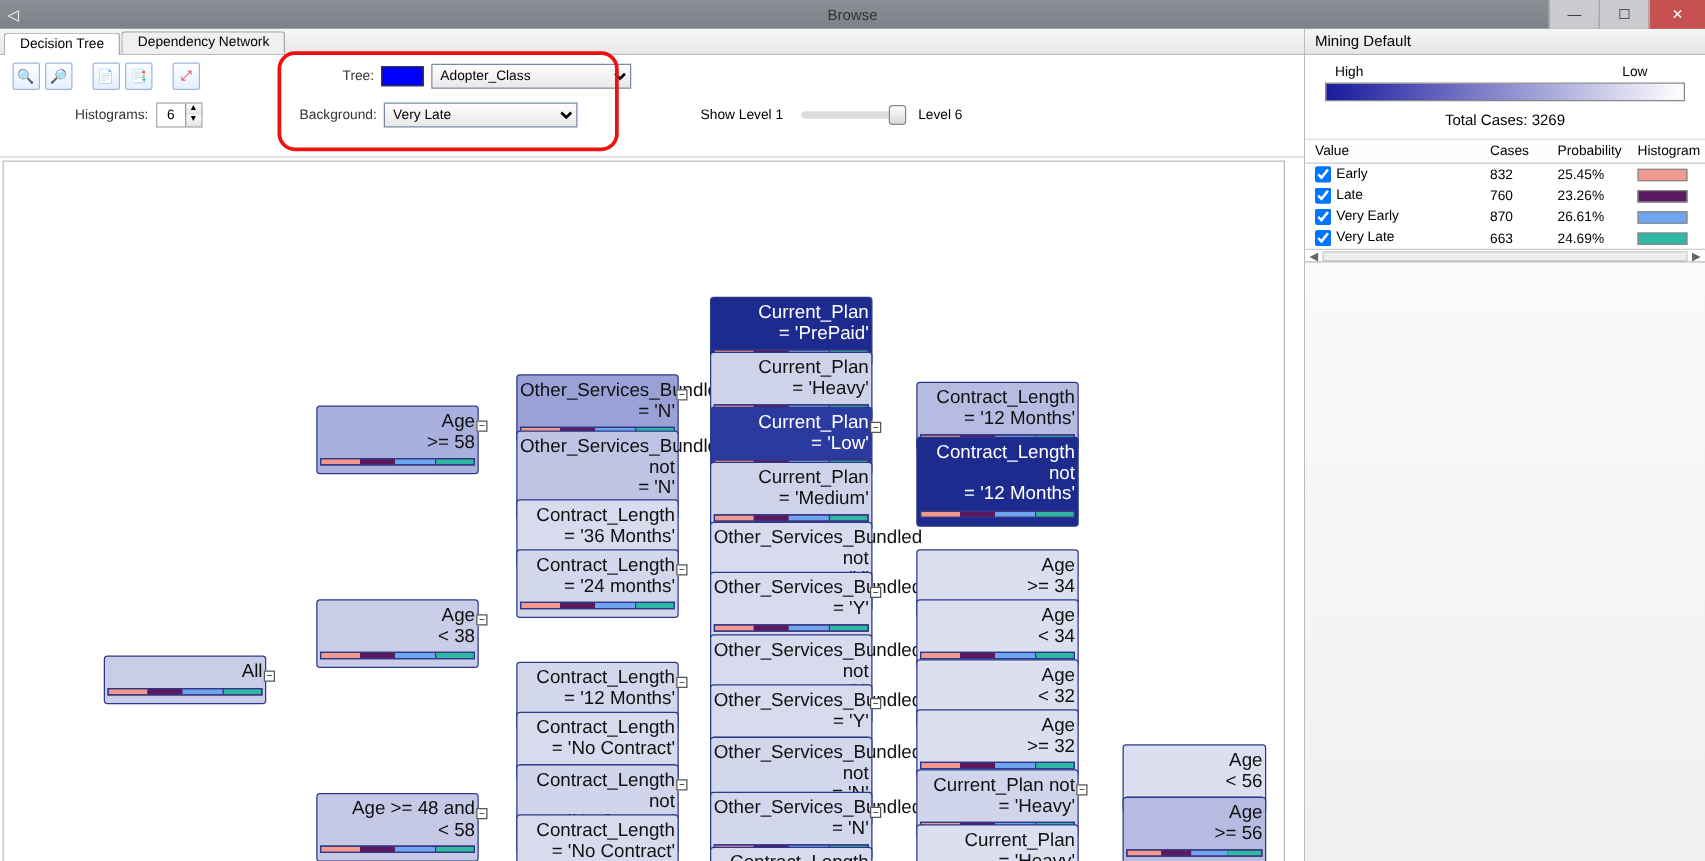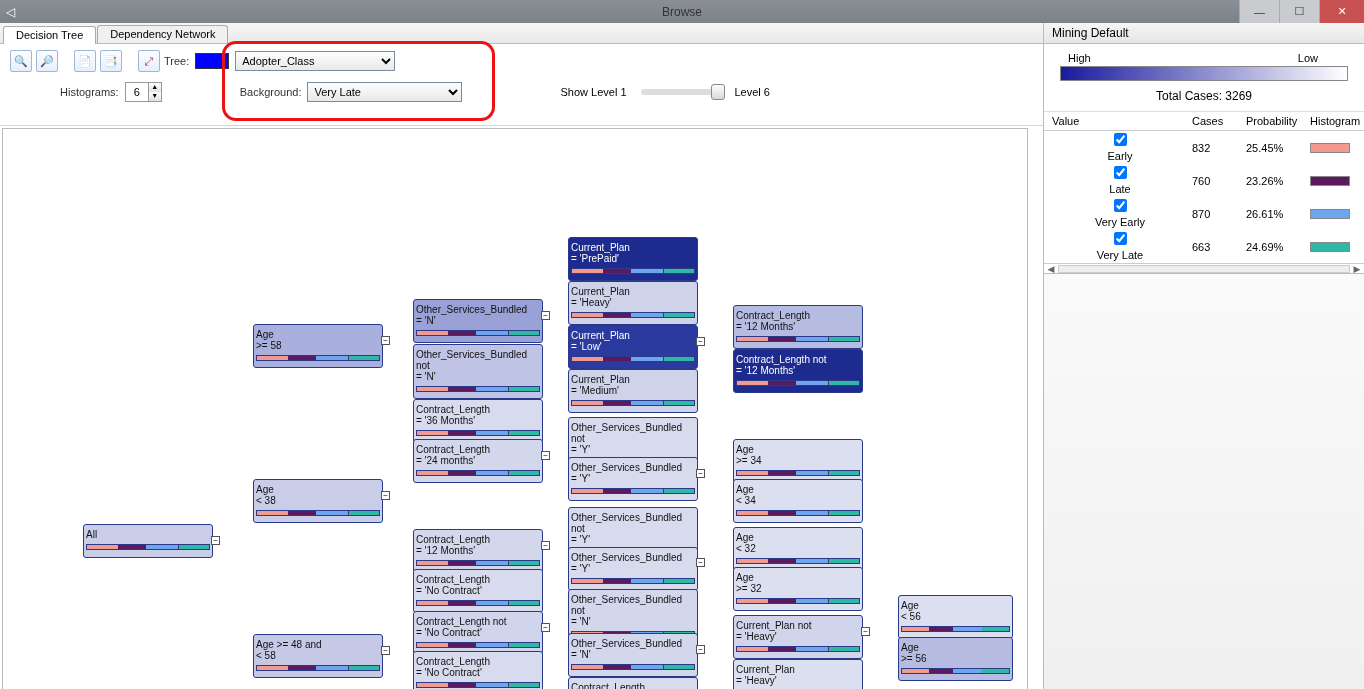--- a/index.html
+++ b/index.html
@@ -42,37 +42,37 @@
 .highlight-box { position:absolute; border:3px solid #e11; border-radius:14px; pointer-events:none; }
 
 
 .slider { width:80px; height:6px; background:#ddd; border-radius:3px; position:relative; margin:0 8px; }
 .slider-thumb { position:absolute; right:-4px; top:-5px; width:14px; height:16px; background:linear-gradient(#fefefe,#d8d8d8); border:1px solid #888; border-radius:3px; cursor:pointer; }
 
 
 .canvas-wrap { flex:1; overflow:auto; background:#fff; position:relative; }
 .canvas { position:relative; width:1026px; height:690px; background:#fff; border:1px solid #bbb; margin:2px; }
 
-.node { position:absolute; border:1px solid #2a3a8a; border-radius:3px; padding:4px 2px 6px; text-align:left; font-size:10px; color:#111; }
+.node { position:absolute; border:1px solid #2a3a8a; border-radius:3px; padding:4px 2px 6px; text-align:right; font-size:15px; color:#111; }
 .node-label{ line-height:1.1; white-space:pre-line; display:block; margin-bottom:4px; }
 .node-bar{ height:6px; background:#5b2a6a; border:1px solid #2a3a8a; position:relative; overflow:hidden; }
 .node-bar .seg{ position:absolute; top:0; bottom:0; }
 .branch{ position:absolute; width:9px; height:9px; border:1px solid #555; background:#fff; font-size:8px; line-height:8px; text-align:center; cursor:pointer; }
 
 
 .legend-title { background:linear-gradient(#f6f6f6,#e6e6e6); border-bottom:1px solid #bbb; padding:3px 8px; font-size:12px; }
 .gradient-row{ padding:8px 16px 4px; }
 .grad-bar{ height:15px; background:linear-gradient(to right,#1a1a9e,#fff); border:1px solid #888; position:relative; margin-top:2px; }
 .grad-labels{ display:flex; justify-content:space-between; font-size:11px; }
 .total-cases{ text-align:center; padding:4px 0 8px; font-size:12px; border-bottom:1px solid #ddd; }
 
 .legend-table{ flex:0 0 auto; }
 .legend-head{ display:grid; grid-template-columns: 1fr 50px 60px 46px; gap:4px; padding:3px 8px; background:#fefefe; border-bottom:1px solid #ccc; font-size:11px; }
 .legend-row{ display:grid; grid-template-columns: 1fr 50px 60px 46px; gap:4px; padding:2px 8px; font-size:11px; align-items:center; }
-.legend-row .chk{ display:flex; align-items:center; gap:4px;flex-direction:column; }
+.legend-row .chk{ display:flex; gap:4px; }
 .legend-row .sw{ height:10px; width:40px; border:1px solid #888; }
 .legend-body{ overflow:auto; max-height:360px; }
 .legend-scroll{ height:10px; border-top:1px solid #ccc; display:flex; align-items:center; }
 .legend-scroll .arrow{ width:14px; text-align:center; font-size:9px; color:#666; cursor:pointer; }
 .legend-scroll .track{ flex:1; height:8px; background:#eee; border:1px solid #ccc; }
 
 .side-bottom{ flex:1; border-top:1px solid #bbb; background:linear-gradient(#fafafa,#f0f0f0); }
 
 </style>
 </head>
@@ -100,21 +100,21 @@
     <div class="toolbar">
       <div class="tool-row1">
         <div class="tool-btn">🔍</div>
         <div class="tool-btn">🔎</div>
         <div class="tool-sep"></div>
         <div class="tool-btn">📄</div>
         <div class="tool-btn">📑</div>
         <div class="tool-sep"></div>
         <div class="tool-btn" style="color:#c33;">⤢</div>
 
-        <div class="field" style="">
+        <div class="field" style="margin-left:110px;">
           <label>Tree:</label>
           <span class="color-swatch" style="background:#0000ff;"></span>
           <select style="width:160px;">
             <option>Adopter_Class</option>
           </select>
         </div>
 
       </div>
 
       <div style="display:flex; align-items:center; margin-top:10px;">

